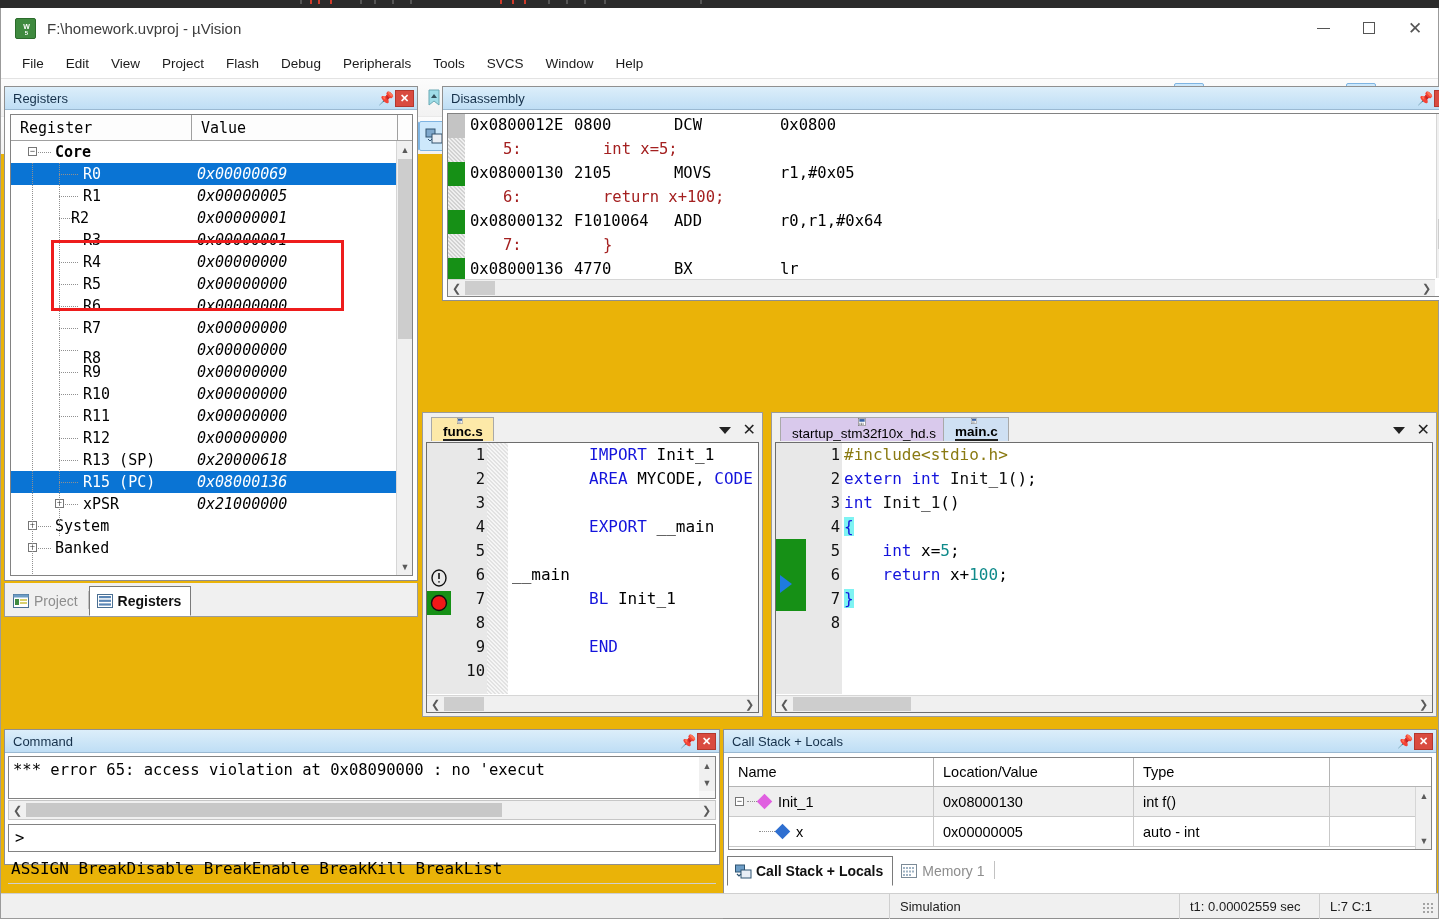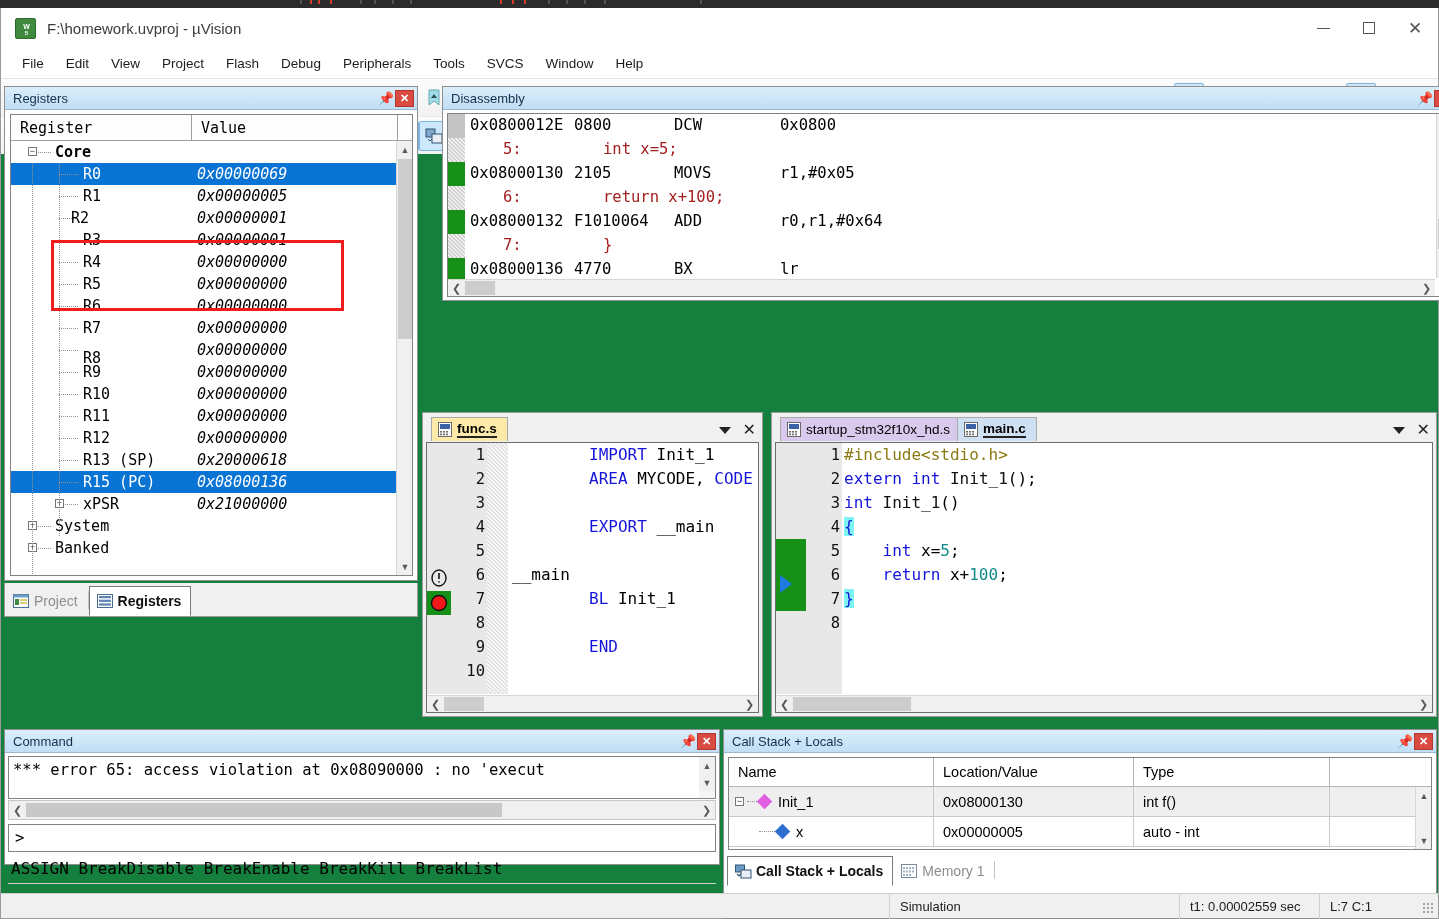--- a/index.html
+++ b/index.html
@@ -15,21 +15,21 @@
   }
 
   
   #top-sliver { position:absolute; left:0; top:0; width:1439px; height:8px; background:#2b2b2b; }
   #top-sliver .tick { position:absolute; top:0; width:2px; height:4px; background:#555; }
   #top-sliver .r { background:#d03b2a; }
 
   
   #app-window {
     position:absolute; left:0; top:8px; width:1439px; height:911px;
-    background:#15803d; border:1px solid #9b9b9b; border-top:none;
+    background:#eab308; border:1px solid #9b9b9b; border-top:none;
   }
 
   
   #titlebar { height:40px; display:flex; align-items:center; background:#fff; position:relative; }
   #app-logo {
     width:21px; height:21px; margin-left:14px; border-radius:2px;
     background:#3f8a3f; border:1px solid #2b6b2b; position:relative; flex:none;
     display:flex; align-items:center; justify-content:center;
     color:#fff; font-size:10px; font-weight:bold; letter-spacing:-1px;
   }
@@ -125,21 +125,21 @@
     background-image:linear-gradient(45deg,#d2d2d2 25%,transparent 25%,transparent 50%,#d2d2d2 50%,#d2d2d2 75%,transparent 75%);
     background-size:4px 4px; }
   .dis-txt { position:absolute; left:22px; top:2px; }
   .dis-src { color:#a42020; }
 
   
   #func-panel { left:421px; top:404px; width:341px; height:305px; background:#f0f0f0; border:1px solid #9b9b9b; }
   #main-panel { left:770px; top:404px; width:666px; height:305px; background:#f0f0f0; border:1px solid #9b9b9b; }
   .edtabstrip { height:28px; display:flex; align-items:flex-end; padding-left:8px; position:relative; background:#f0f0f0; }
   .etab { height:24px; display:flex; align-items:center; padding:0 10px 0 6px; font-size:13.5px;
-    border:1px solid #a9a9a9; border-bottom:none; position:relative; }
+    border:1px solid #a9a9a9; border-bottom:none; position:relative;flex-direction:column; }
   .etab.yellow { background:#fde9a8; }
   .etab.purple { background:#d9c9ec; }
   .etab.blue { background:#cfe0f3; }
   .etab .lbl { margin-left:5px; }
   .etab.sel .lbl { border-bottom:2px solid #222; font-weight:bold; }
   .edtab-ctrls { position:absolute; right:6px; bottom:3px; display:flex; align-items:center; gap:12px; }
   .ed-caret { width:0;height:0;border-left:6px solid transparent;border-right:6px solid transparent;border-top:7px solid #222; }
   .ed-x { font-size:16px; color:#222; line-height:1; }
   .edbody { position:absolute; left:3px; right:3px; bottom:3px; top:29px; background:#fff; border:1px solid #6d6d6d; overflow:hidden; }
   .ed-margin { position:absolute; left:0; top:0; width:24px; bottom:18px; background:#e8e8e8; }

